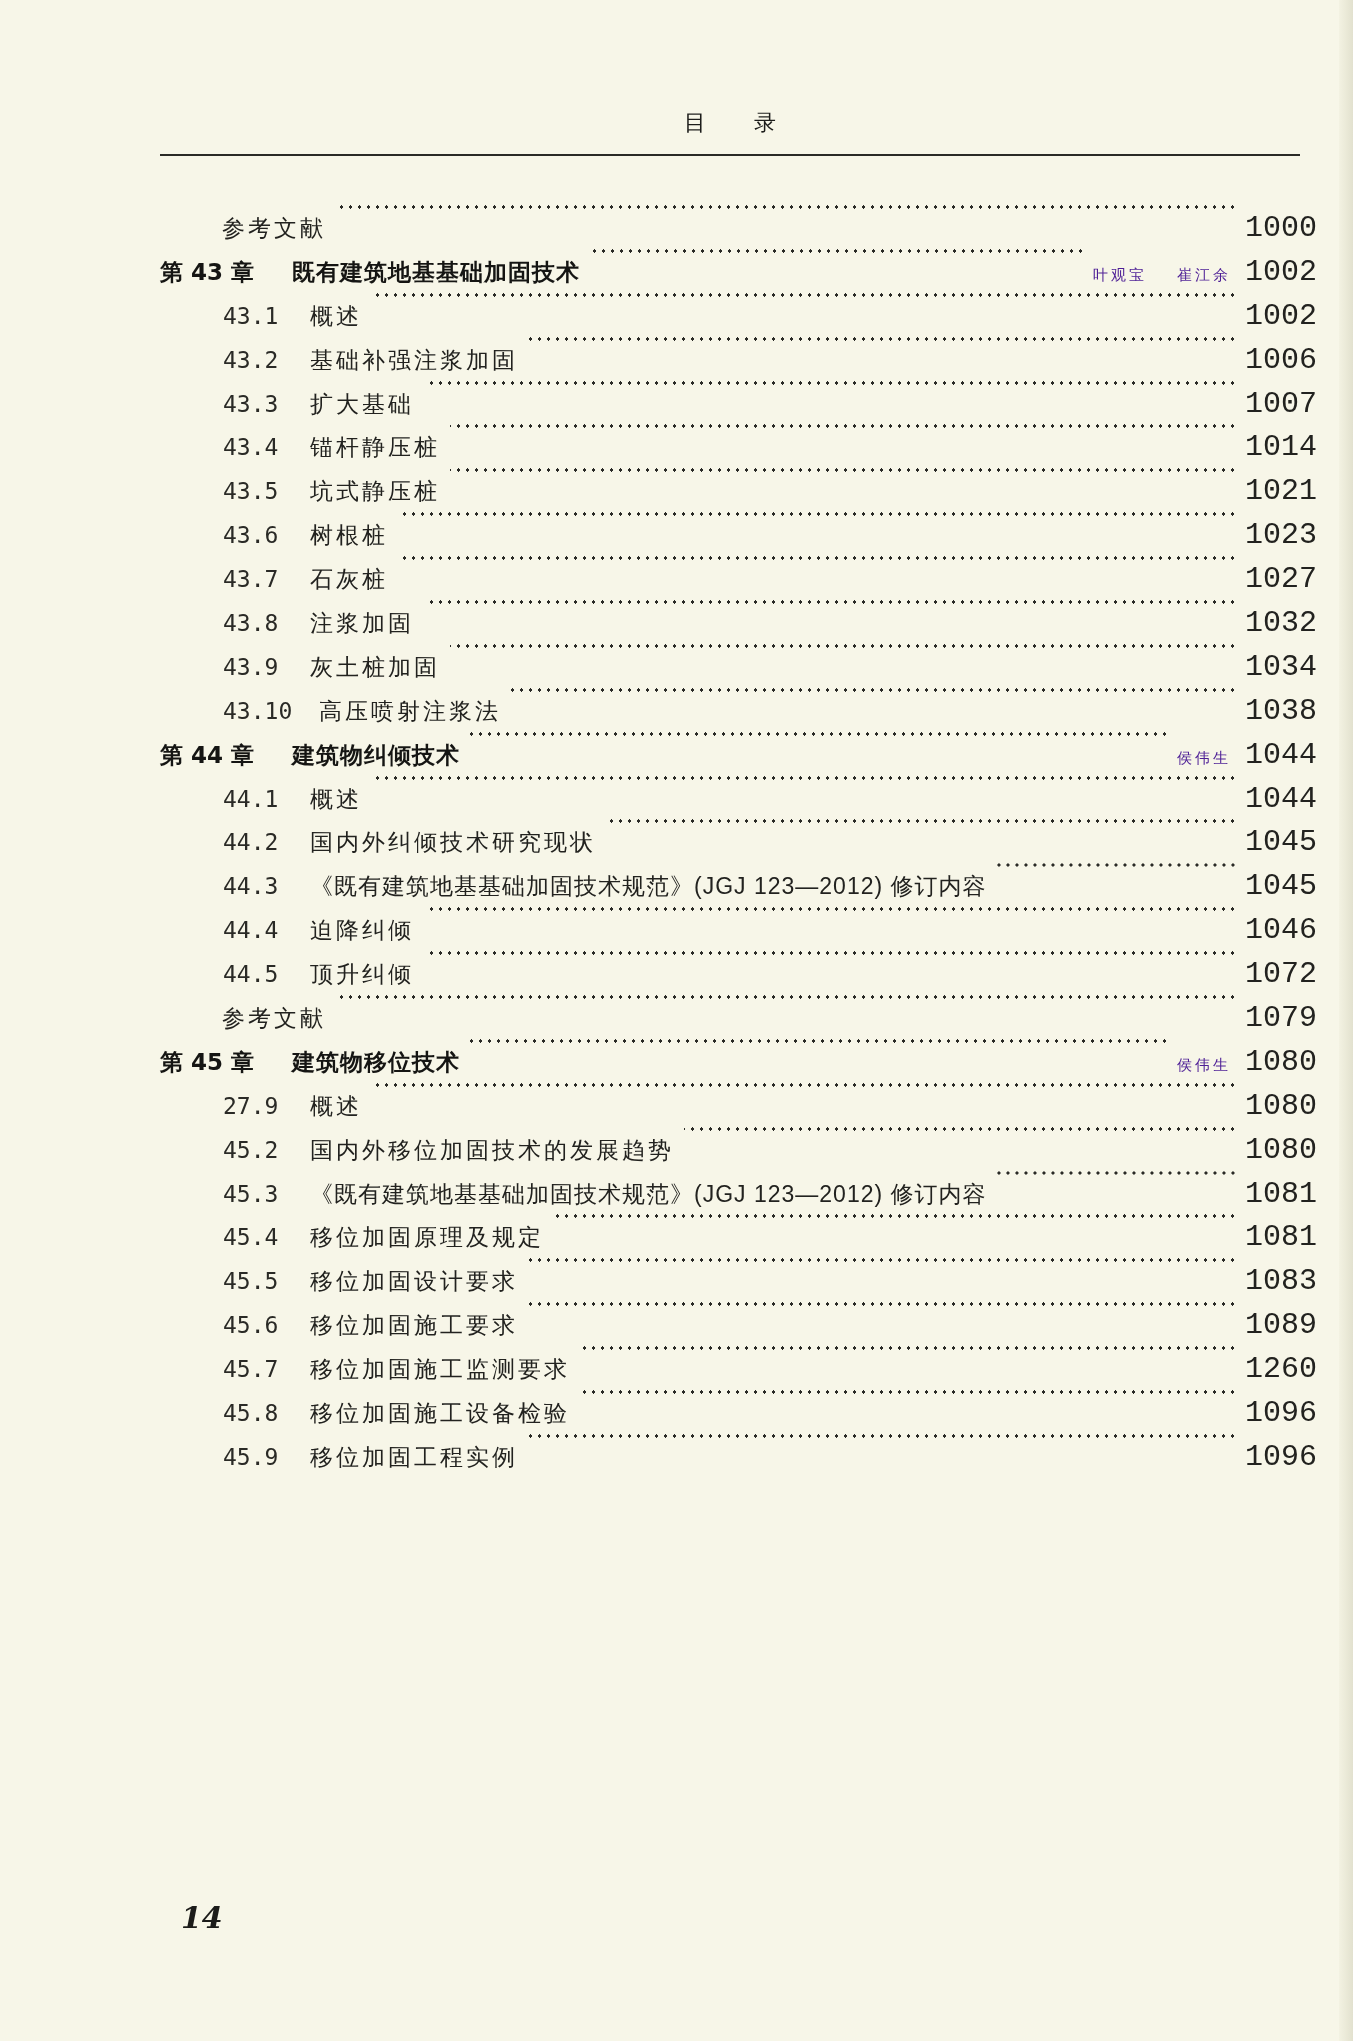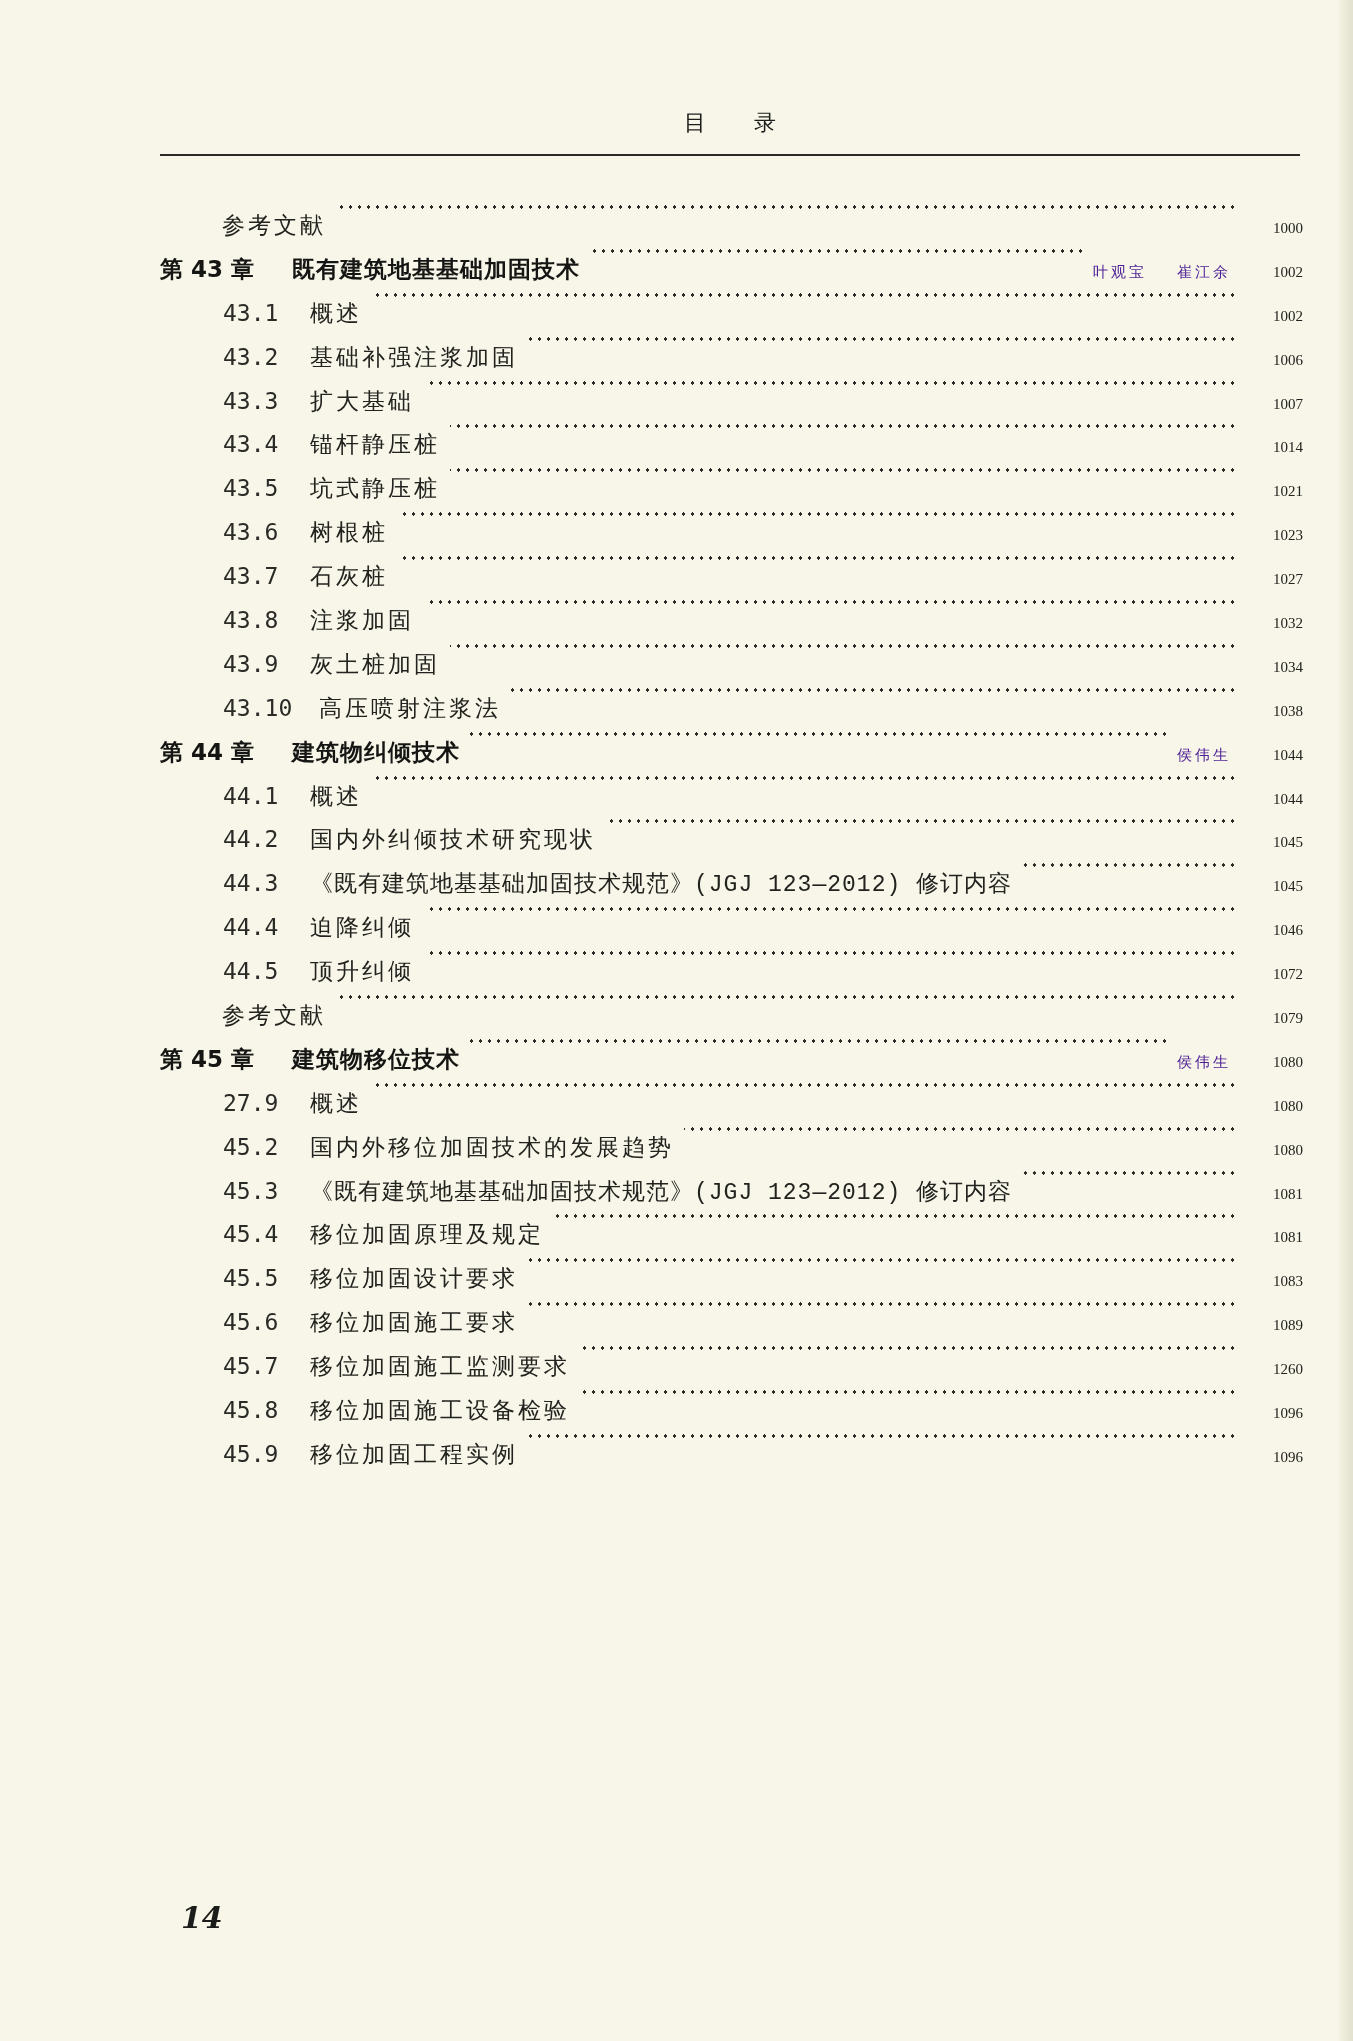--- a/index.html
+++ b/index.html
@@ -66,21 +66,21 @@
       color: #2a2a26;
     }
     .toc-row.section .num {
       width: 87px;
       margin-left: 63px;
     }
     .toc-row.section.wide .num {
       width: 96px;
     }
     .toc-row .title {
-      font-family: Liberation Mono, monospace;
+      font-family: Liberation Sans, sans-serif;
       font-size: 23px;
       letter-spacing: 3px;
       color: #22221f;
     }
     .toc-row.ref .title {
       margin-left: 62px;
       font-family: "DejaVu Serif", "Liberation Serif", serif;
     }
     .toc-row.chapter .title {
       font-weight: bold;
@@ -112,22 +112,22 @@
       letter-spacing: 3px;
       margin-right: 14px;
       color: #4c1d95;
     }
     .toc-row .author + .author {
       margin-left: 16px;
     }
     .toc-row .page {
       width: 58px;
       text-align: right;
-      font-family: Liberation Serif, serif;
-      font-size: 15px;
+      font-family: Liberation Mono, monospace;
+      font-size: 30px;
       color: #22221f;
       margin-top: 25px;
     }
     .page-number {
       position: absolute;
       left: 165px;
       top: 1900px;
       font-family: "DejaVu Serif", "Liberation Serif", serif;
       font-size: 30px;
       font-weight: bold;

